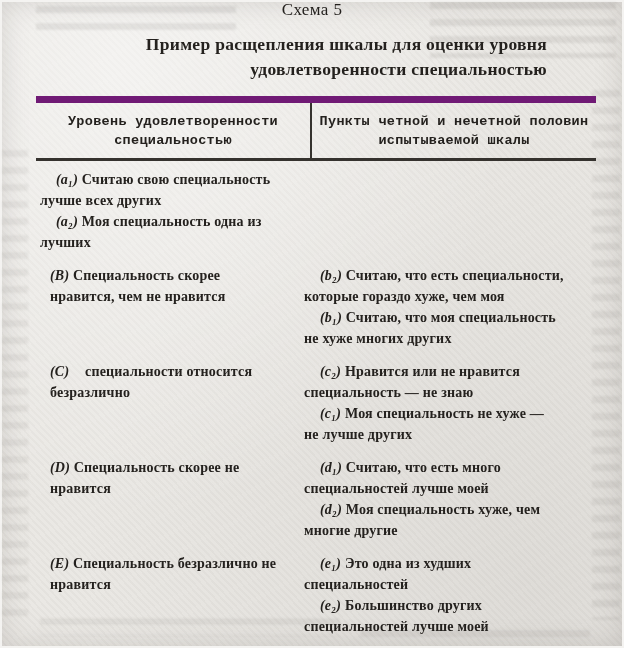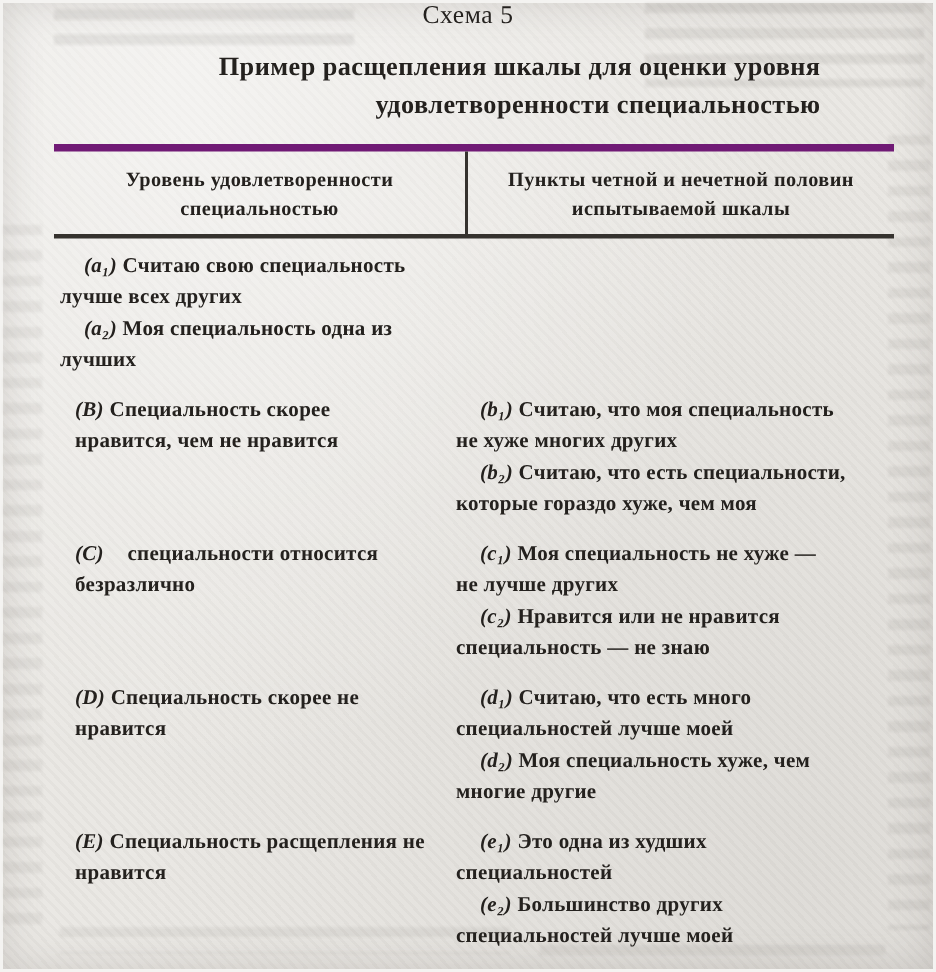--- a/index.html
+++ b/index.html
@@ -36,21 +36,21 @@
     padding-top:0;
   }
   .doc-title{
     margin:12px auto 14px;max-width:470px;text-align:right;
     font-weight:bold;font-size:17.5px;line-height:25px;letter-spacing:.3px;
   }
 
   .table{margin:0 28px 0 36px;}
   .thead{
     display:flex;
-    border-top:5px solid #701a75;border-bottom:3px solid #35322e;
+    border-top:7px solid #701a75;border-bottom:3px solid #35322e;font-family:Liberation Mono, monospace;
   }
   .th{
     font-weight:bold;font-size:13.5px;line-height:19px;text-align:center;
     padding:9px 6px 8px;letter-spacing:.3px;
   }
   .th-left{width:262px;border-right:2px solid #35322e;}
   .th-right{flex:1;}
 
   .tbody{padding-top:8px;}
   .row{display:flex;margin-bottom:12px;}
@@ -98,56 +98,56 @@
 лучших</span></p>
         </div>
       </div>
 
       <div class="row">
         <div class="cell-left">
           <p><i class="mk">(B)</i> <span>Специальность скорее
 нравится, чем  не нравится</span></p>
         </div>
         <div class="cell-right">
+          <p><i class="mk">(b₂)</i> <span>Считаю, что есть специальности,
+которые гораздо хуже, чем  моя</span></p>
           <p><i class="mk">(b₁)</i> <span>Считаю, что моя специальность
 не хуже многих других</span></p>
-          <p><i class="mk">(b₂)</i> <span>Считаю, что есть специальности,
-которые гораздо хуже, чем  моя</span></p>
         </div>
       </div>
 
       <div class="row">
         <div class="cell-left">
           <p class="gap"><i class="mk">(C)</i> <span>специальности относится
 безразлично</span></p>
         </div>
         <div class="cell-right">
+          <p><i class="mk">(c₂)</i> <span>Нравится или не нравится
+специальность — не знаю</span></p>
           <p><i class="mk">(c₁)</i> <span>Моя специальность не хуже —
 не лучше других</span></p>
-          <p><i class="mk">(c₂)</i> <span>Нравится или не нравится
-специальность — не знаю</span></p>
         </div>
       </div>
 
       <div class="row">
         <div class="cell-left">
           <p><i class="mk">(D)</i> <span>Специальность скорее не
 нравится</span></p>
         </div>
         <div class="cell-right">
           <p><i class="mk">(d₁)</i> <span>Считаю, что есть много
 специальностей  лучше моей</span></p>
           <p><i class="mk">(d₂)</i> <span>Моя специальность хуже, чем
 многие другие</span></p>
         </div>
       </div>
 
       <div class="row">
         <div class="cell-left">
-          <p><i class="mk">(E)</i> <span>Специальность расщепления не
+          <p><i class="mk">(E)</i> <span>Специальность безразлично не
 нравится</span></p>
         </div>
         <div class="cell-right">
           <p><i class="mk">(e₁)</i> <span>Это одна из худших
 специальностей</span></p>
           <p><i class="mk">(e₂)</i> <span>Большинство других
 специальностей  лучше моей</span></p>
         </div>
       </div>
 

